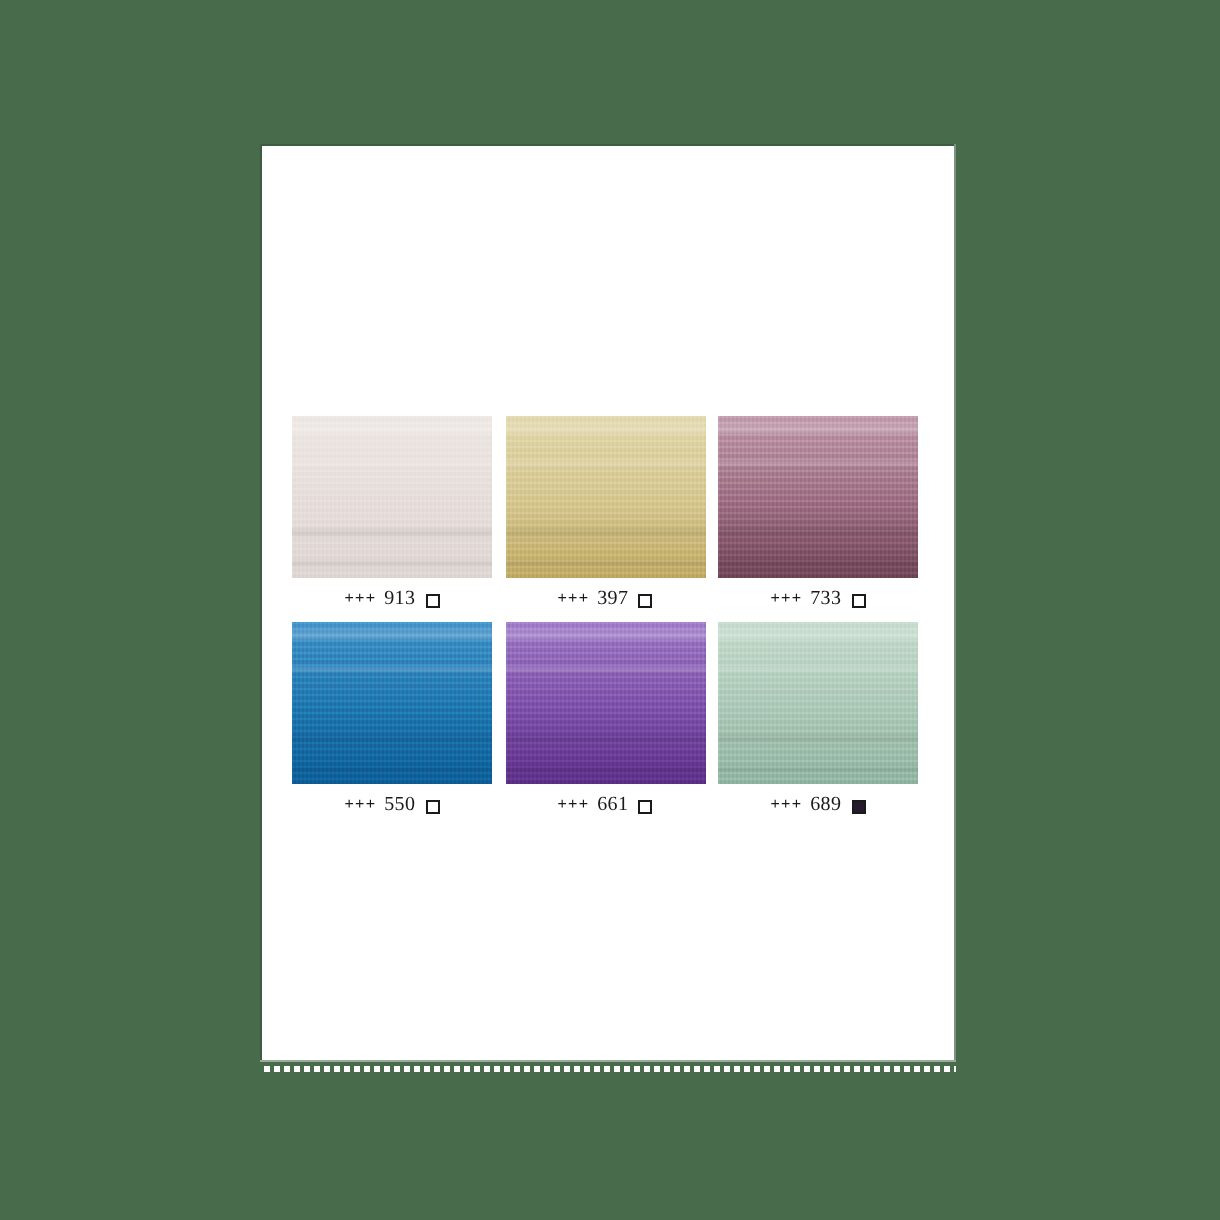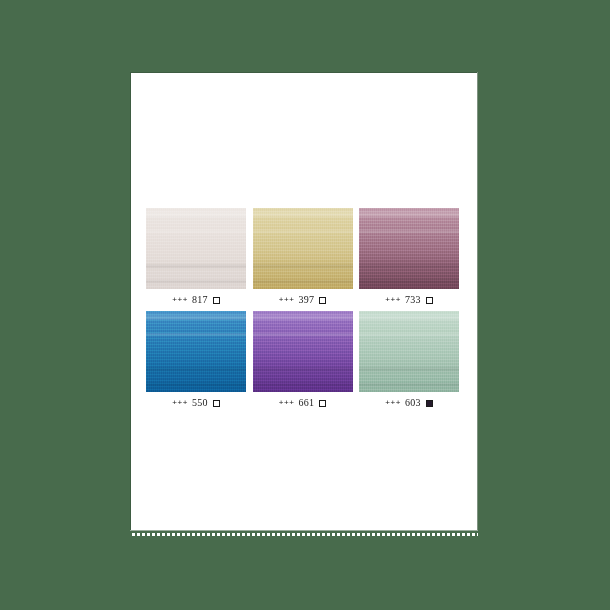--- a/index.html
+++ b/index.html
@@ -177,21 +177,21 @@
 <div id="stage">
 
   <div id="sheet">
 
     <div id="grid">
 
       <div class="cell">
         <div class="swatch" style="background: linear-gradient(rgb(236, 230, 226) 0%, rgb(229, 221, 217) 52%, rgb(221, 213, 209) 100%);"></div>
         <div class="caption">
           <span class="lf">+++</span>
-          <span class="code">817</span>
+          <span class="code">913</span>
           <span class="opacity-box"></span>
         </div>
       </div>
 
       <div class="cell">
         <div class="swatch" style="background: linear-gradient(rgb(224, 214, 168) 0%, rgb(212, 197, 140) 52%, rgb(191, 168, 98) 100%);"></div>
         <div class="caption">
           <span class="lf">+++</span>
           <span class="code">397</span>
           <span class="opacity-box"></span>
@@ -222,21 +222,21 @@
           <span class="lf">+++</span>
           <span class="code">661</span>
           <span class="opacity-box"></span>
         </div>
       </div>
 
       <div class="cell">
         <div class="swatch" style="background: linear-gradient(rgb(195, 218, 203) 0%, rgb(170, 199, 182) 52%, rgb(143, 179, 160) 100%);"></div>
         <div class="caption">
           <span class="lf">+++</span>
-          <span class="code">603</span>
+          <span class="code">689</span>
           <span class="opacity-box filled"></span>
         </div>
       </div>
 
     </div>
   </div>
 
   <div id="sheet-edge-right"></div>
   <div id="sheet-edge-bottom"></div>
   <div id="perforation"></div>

